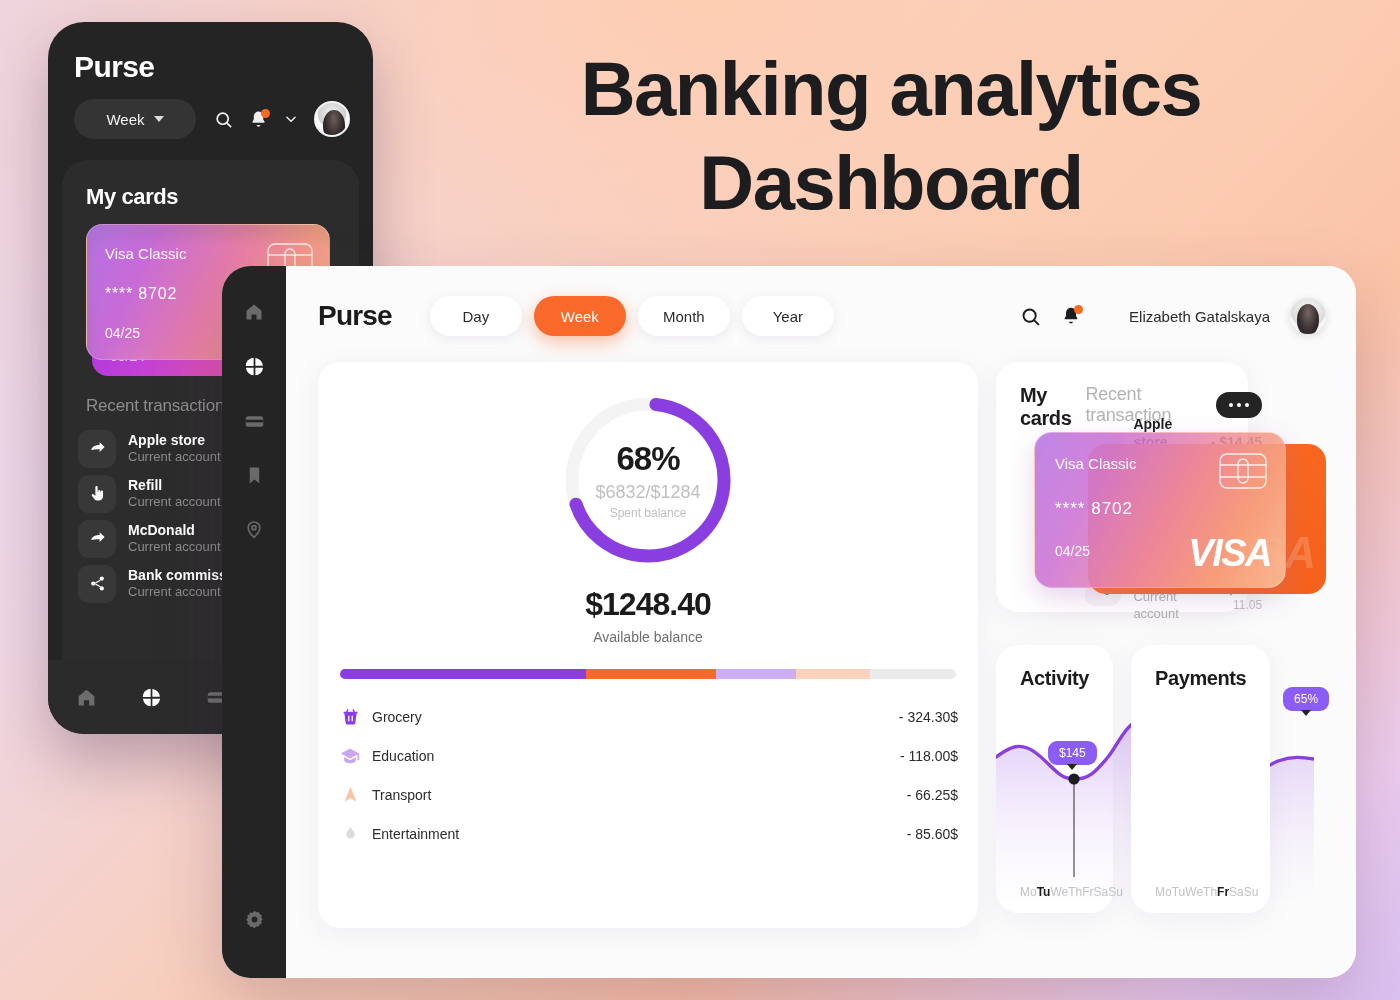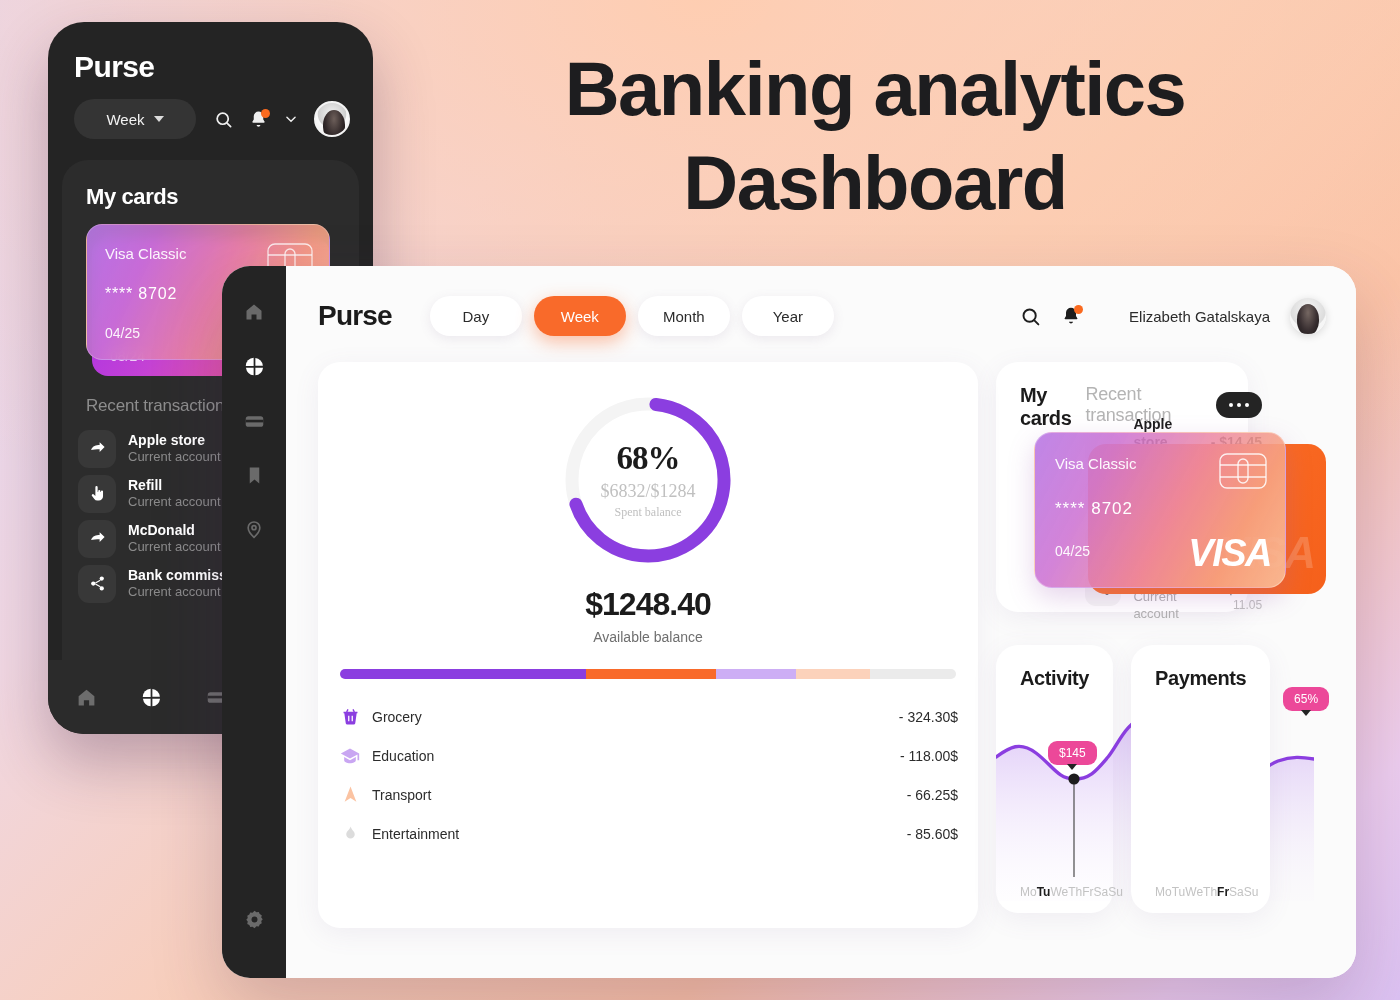--- a/index.html
+++ b/index.html
@@ -8,21 +8,21 @@
     font-family: "Liberation Sans", sans-serif;
     background:
       radial-gradient(120% 100% at 50% 0%, rgba(255,205,175,0.95) 0%, rgba(255,205,175,0) 62%),
       linear-gradient(135deg, #e6d8f3 0%, #f0d7e2 28%, #f9cdb6 52%, #fac1a5 70%, #edcdee 90%, #dcc2f2 100%);
     overflow: hidden;
     position: relative;
   }
 
   
   .hero {
-    position: absolute; left: 440px; top: 42px; width: 870px;
+    position: absolute; left: 456px; top: 42px; width: 870px;
     text-align: center;
     font-size: 76px; line-height: 1.24; font-weight: 700;
     color: #1d1d1f; letter-spacing: -1.5px;
   }
 
   
   .phone {
     position: absolute; left: 48px; top: 22px; width: 325px; height: 712px;
     background: #242424; border-radius: 36px;
     box-shadow: 0 28px 60px rgba(60,30,70,0.30);
@@ -167,21 +167,21 @@
   .tx-t { font-size:14px;font-weight:700;color:#1d1d1d;line-height:1.3; }
   .tx-s { font-size:13px;color:#b0b0b0;line-height:1.3; }
   .tx-right { text-align:right; }
   .tx-a { font-size:14px;font-weight:700;color:#1d1d1d;line-height:1.3; }
   .tx-d { font-size:12px;color:#bdbdbd;line-height:1.3; }
 
   
   .side { grid-row: 1 / span 2; height:566px; padding:24px 20px; }
   .donut-wrap { display:flex; justify-content:center; margin-top:4px; position:relative; }
   .donut { width:180px;height:180px;position:relative; }
-  .donut-center { position:absolute; inset:0; display:flex; flex-direction:column; align-items:center; justify-content:center;font-family:Liberation Serif, serif; }
+  .donut-center { position:absolute; inset:0; display:flex; flex-direction:column; align-items:center; justify-content:center; }
   .d-pct { font-size:33px; font-weight:700; color:#1b1b1b; letter-spacing:-1px; }
   .d-ratio { font-size:18px; color:#c0c0c0; margin-top:4px; }
   .d-lbl { font-size:12px; color:#c0c0c0; margin-top:3px; }
   .bal { text-align:center; margin-top:16px; }
   .bal-amt { font-size:32px; font-weight:700; color:#1b1b1b; letter-spacing:-1px; }
   .bal-lbl { font-size:14px; color:#6f6f6f; margin-top:6px; }
   .segbar { display:flex; height:10px; border-radius:6px; overflow:hidden; margin:24px 2px 18px 2px; }
   .cat-row { display:flex; align-items:center; height:39px; }
   .cat-ic { width:24px; display:flex; justify-content:center; margin-right:10px; }
   .cat-name { font-size:14px; color:#2c2c2c; }
@@ -190,21 +190,21 @@
   
   .chart-panel { height:268px; padding:22px 24px 14px 24px; position:relative; }
   .chart-panel h3 { font-size:20px;font-weight:700;color:#1b1b1b;letter-spacing:-0.4px; }
   .charts-row { display:flex; gap:18px; }
   .chart-a { width:318px; }
   .chart-b { width:324px; }
   .axis { display:flex; position:absolute; left:24px; right:24px; bottom:14px; }
   .axis span { flex:1; text-align:center; font-size:12px; color:#c3c3c3; }
   .axis span.on { color:#1d1d1d; font-weight:700; }
   .tip {
-    position:absolute; background:#ec4899; color:#fff; font-size:12px;
+    position:absolute; background:#8b5cf6; color:#fff; font-size:12px;
     padding:5px 11px; border-radius:9px; white-space:nowrap;
   }
   .tip::after{ content:""; position:absolute; left:50%; margin-left:-5px; bottom:-5px; width:0;height:0;
     border-left:5px solid transparent;border-right:5px solid transparent;border-top:6px solid #242424; }
   .bars { position:absolute; left:24px; right:24px; bottom:42px; height:168px; display:flex; align-items:flex-end; }
   .barcell { flex:1; display:flex; justify-content:center; }
   .bar { width:34px; border-radius:9px; background:#fbd3ba; }
   .bar.hi { background:#f96a2a; }
 </style>
 </head>

